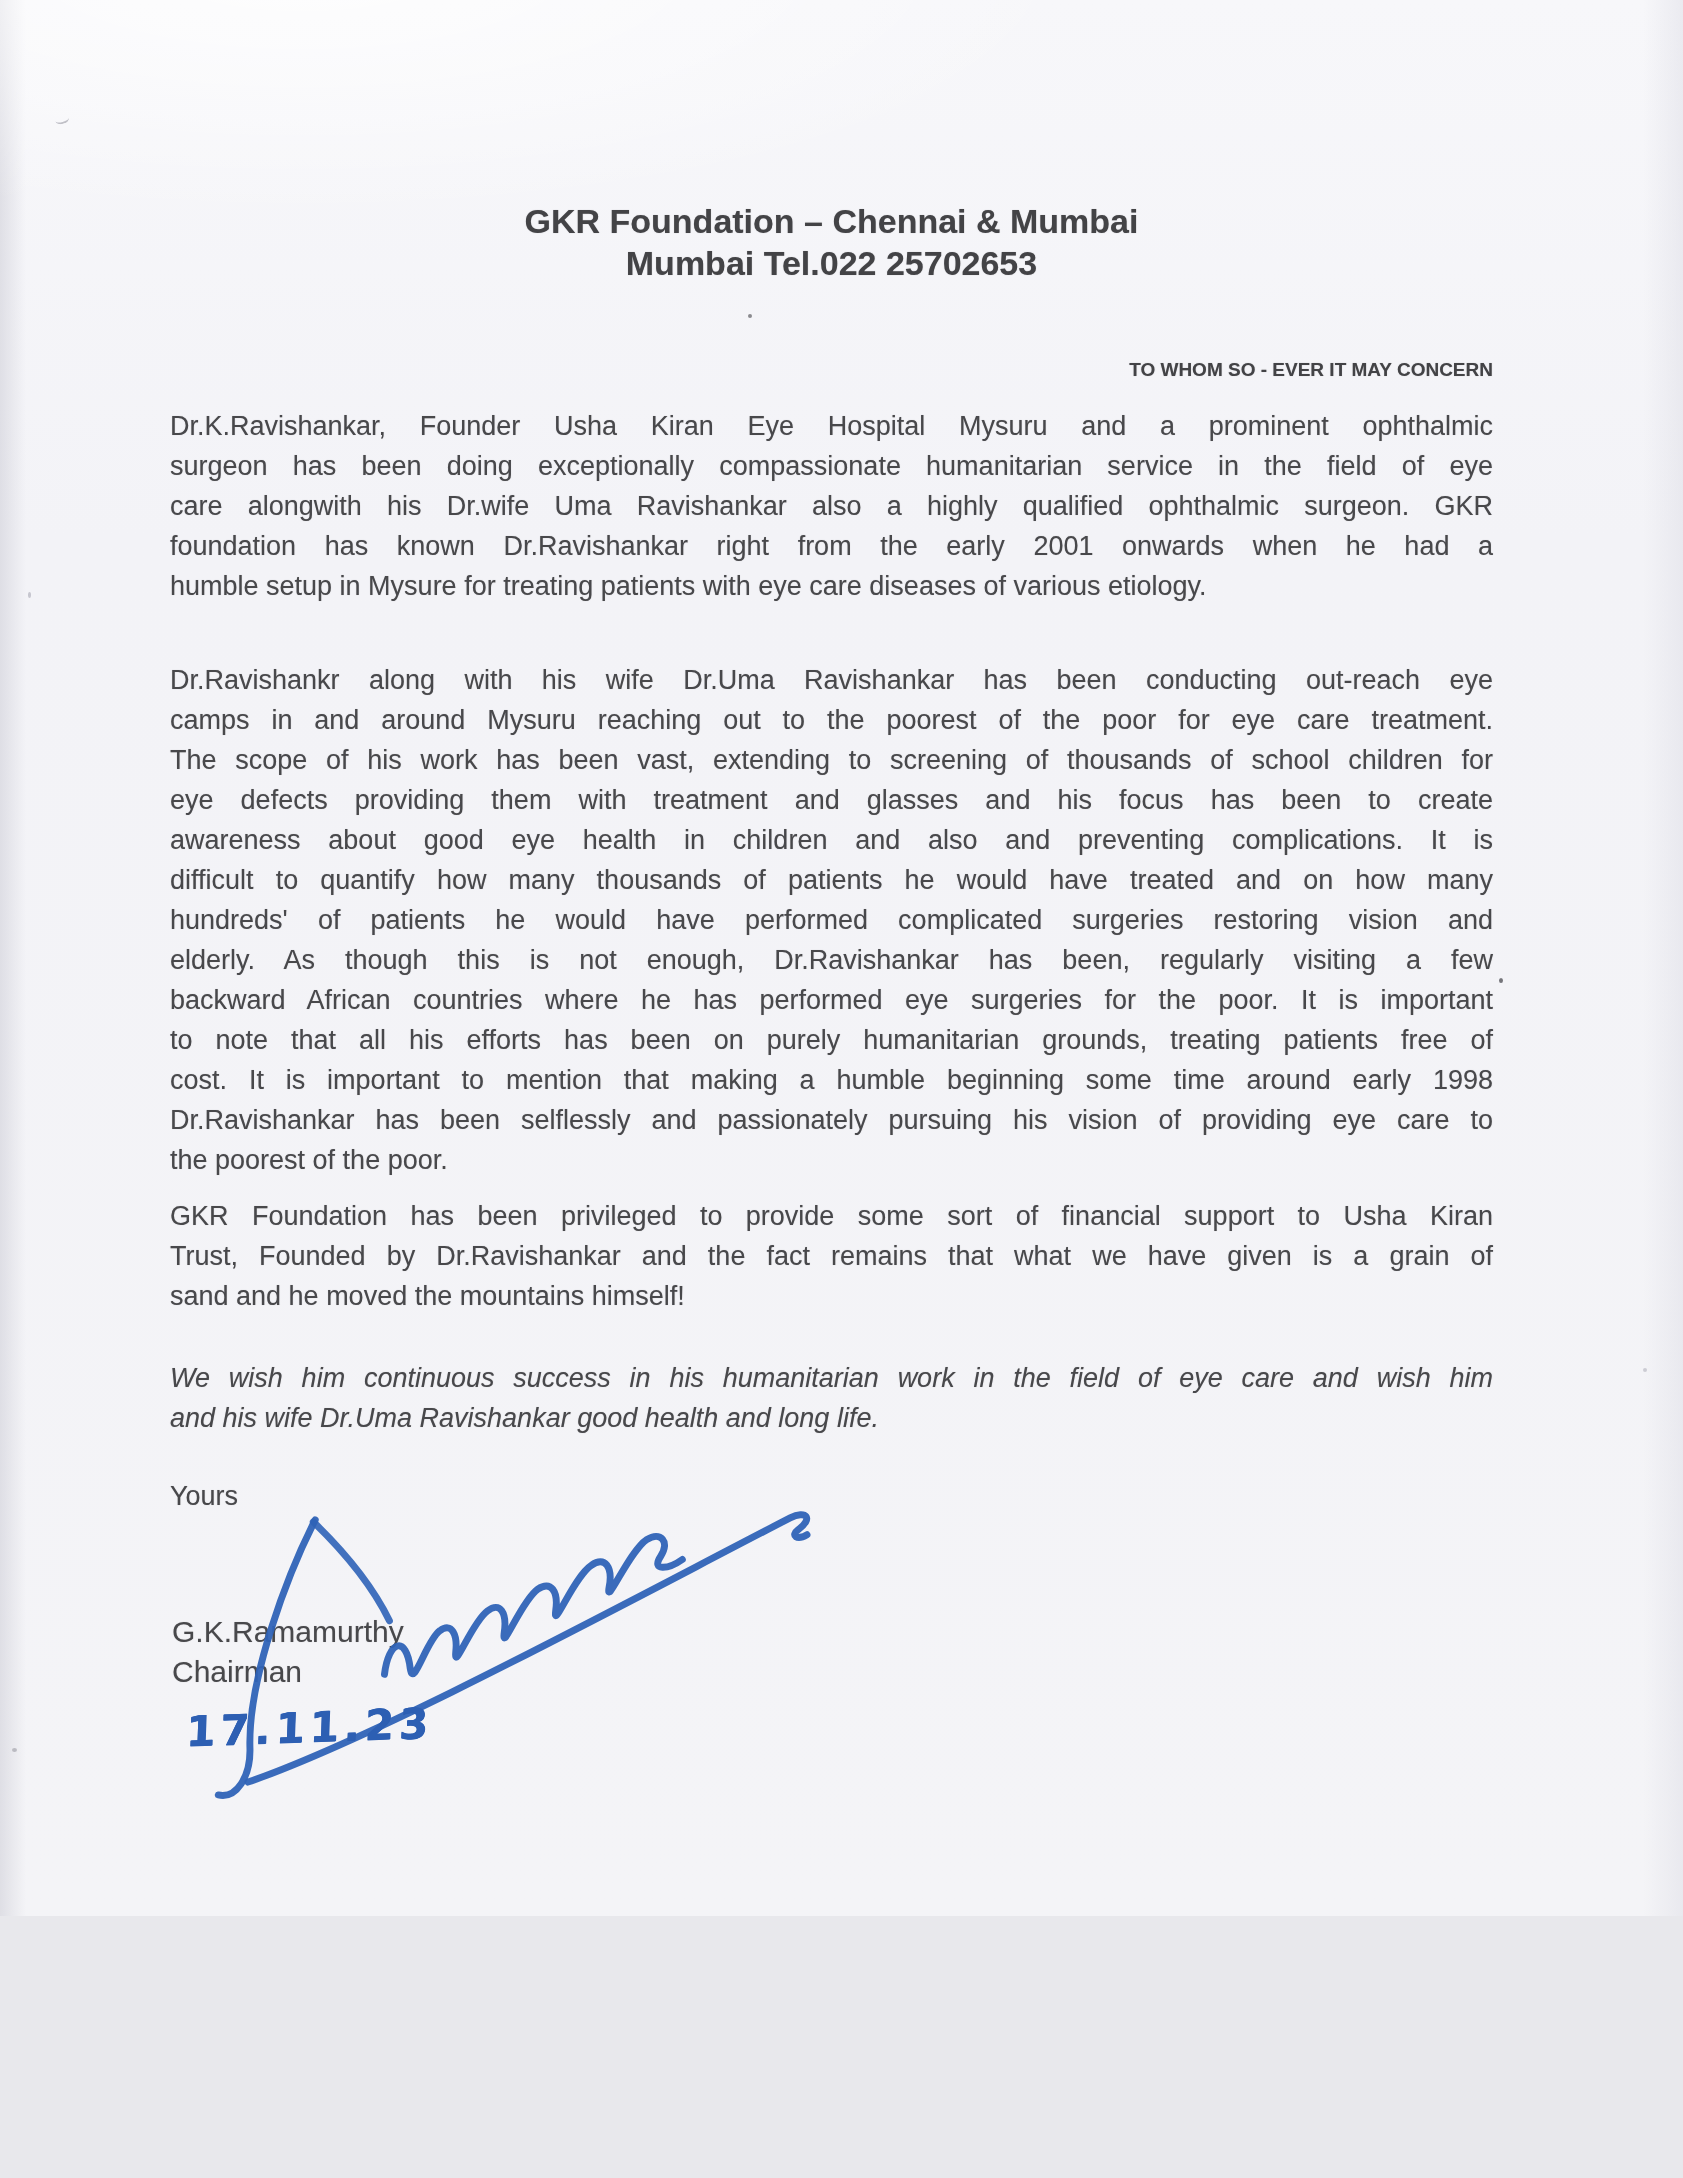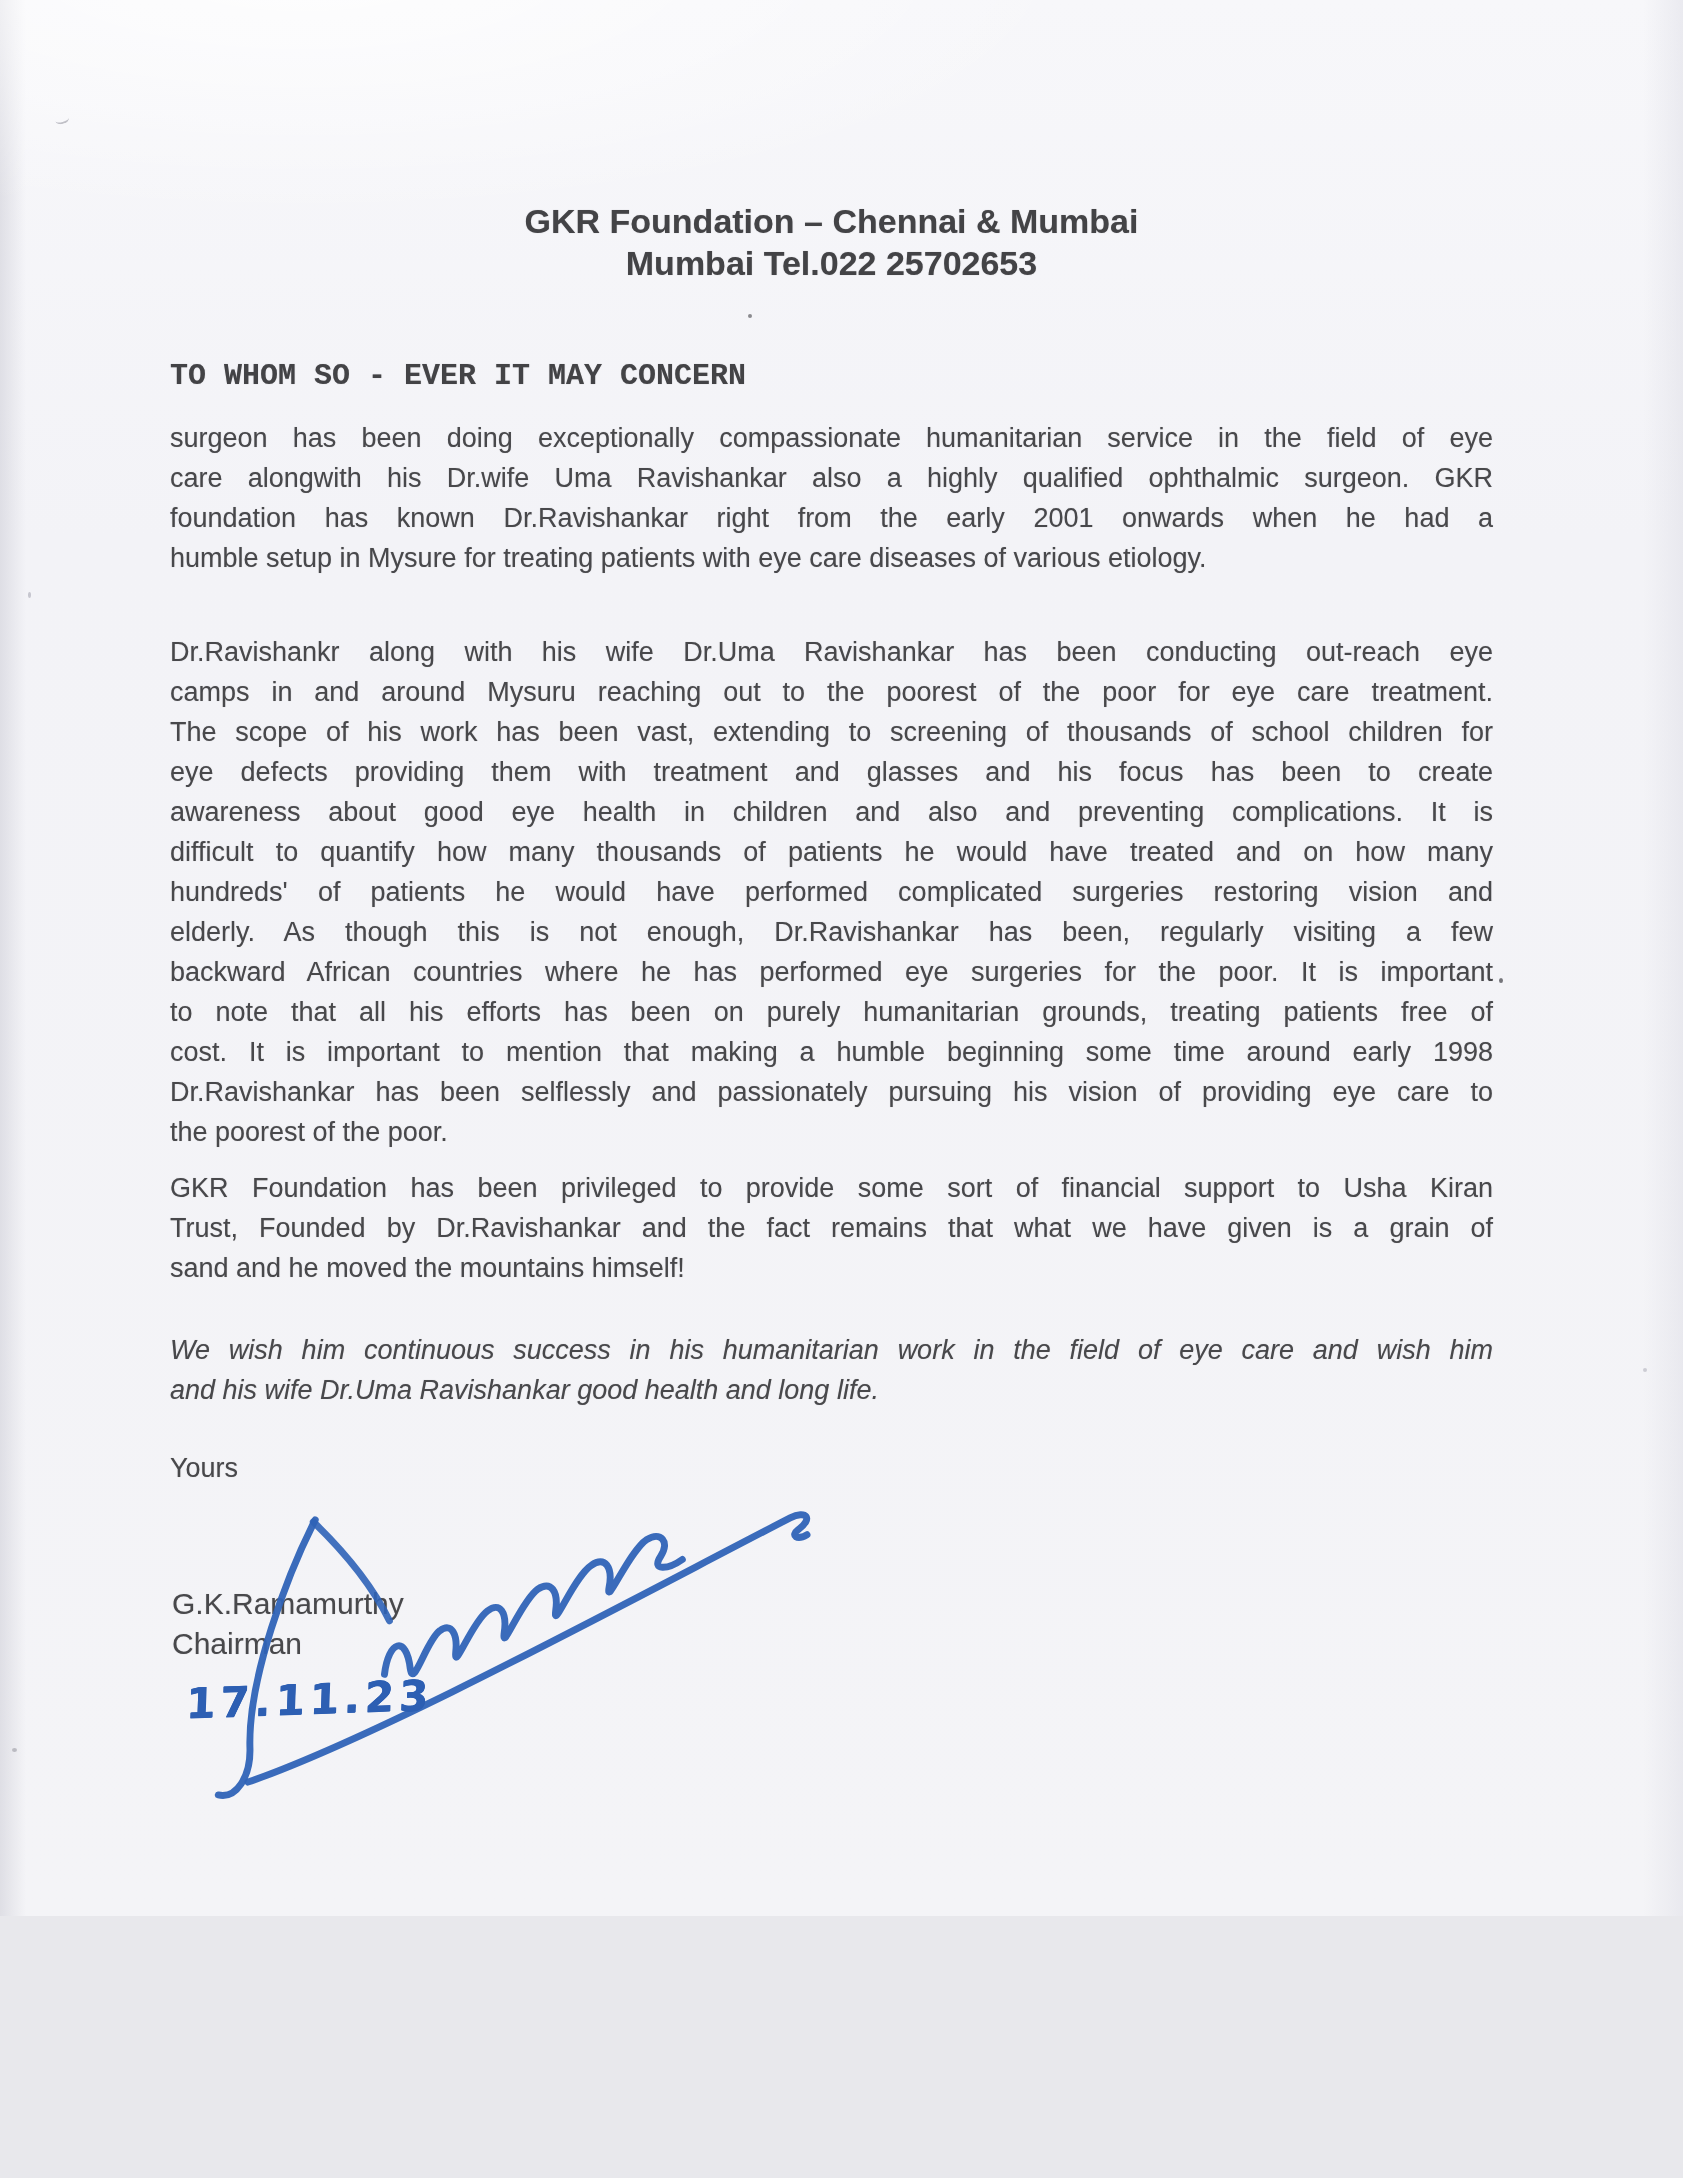--- a/index.html
+++ b/index.html
@@ -20,26 +20,25 @@
     margin:200px 190px 0 170px;
     text-align:center;
     font-weight:bold;
     font-size:34px;
     line-height:42px;
     color:#434346;
     text-shadow:0 0 1px rgba(67,67,70,0.35);
   }
   .subject{
     margin:75px 190px 0 170px;
-    text-align:left;
+    text-align:right;
     font-weight:bold;
-    font-size:30px;
+    font-size:19px;
     color:#434346;
     text-shadow:0 0 1px rgba(67,67,70,0.35);
-    font-family:Liberation Mono, monospace;
   }
   .content{
     margin:25px 190px 0 170px;
     font-size:27px;
     line-height:40px;
     text-shadow:0 0 1px rgba(72,72,75,0.3);
   }
   .para{margin:0;}
   .para + .para{margin-top:54px;}
   .para:nth-child(3){margin-top:16px;}
@@ -89,20 +88,21 @@
 
   <div class="letterhead">
     <div>GKR Foundation – Chennai &amp; Mumbai</div>
     <div>Mumbai Tel.022 25702653</div>
   </div>
 
   <div class="subject">TO WHOM SO - EVER IT MAY CONCERN</div>
 
   <div class="content">
       <div class="para">
+        <div class="line">Dr.K.Ravishankar, Founder Usha Kiran Eye Hospital Mysuru and a prominent ophthalmic</div>
         <div class="line">surgeon has been doing exceptionally compassionate humanitarian service in the field of eye</div>
         <div class="line">care alongwith his Dr.wife Uma Ravishankar also a highly qualified ophthalmic surgeon. GKR</div>
         <div class="line">foundation has known Dr.Ravishankar right from the early 2001 onwards when he had a</div>
         <div class="line last">humble setup in Mysure for treating patients with eye care diseases of various etiology.</div>
       </div>
       <div class="para">
         <div class="line">Dr.Ravishankr along with his wife Dr.Uma Ravishankar has been conducting out-reach eye</div>
         <div class="line">camps in and around Mysuru reaching out to the poorest of the poor for eye care treatment.</div>
         <div class="line">The scope of his work has been vast, extending to screening of thousands of school children for</div>
         <div class="line">eye defects providing them with treatment and glasses and his focus has been to create</div>

